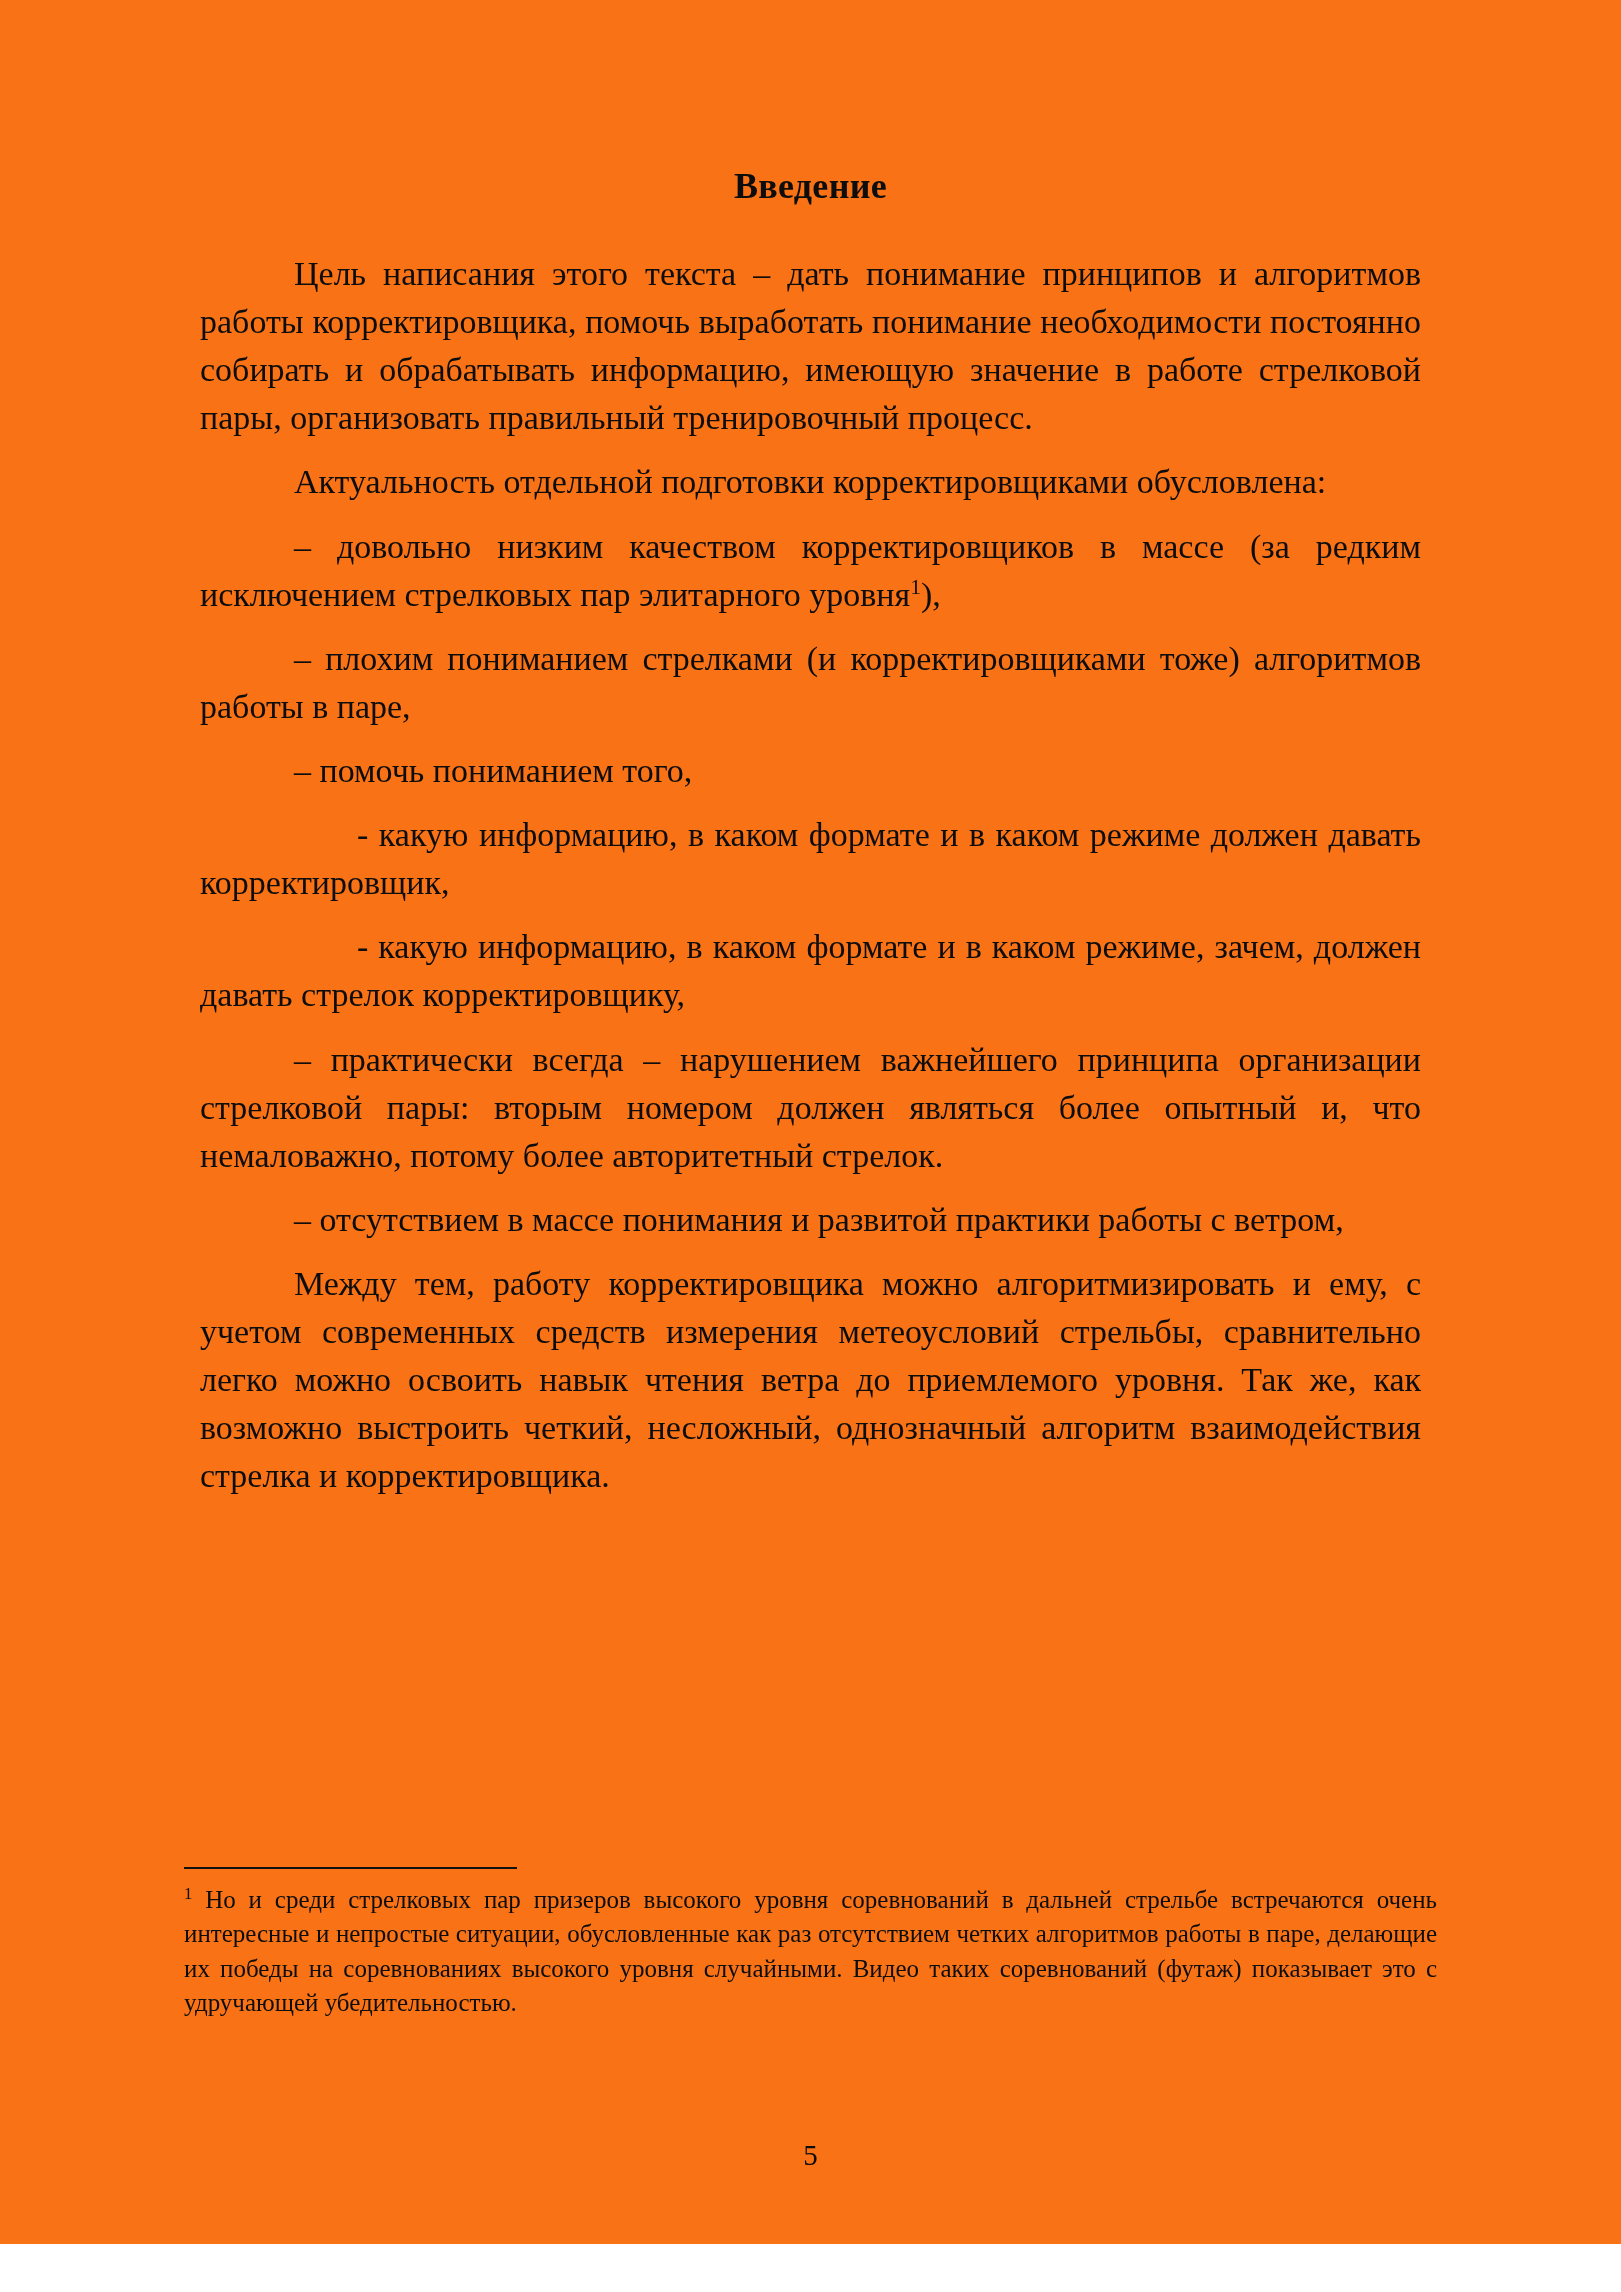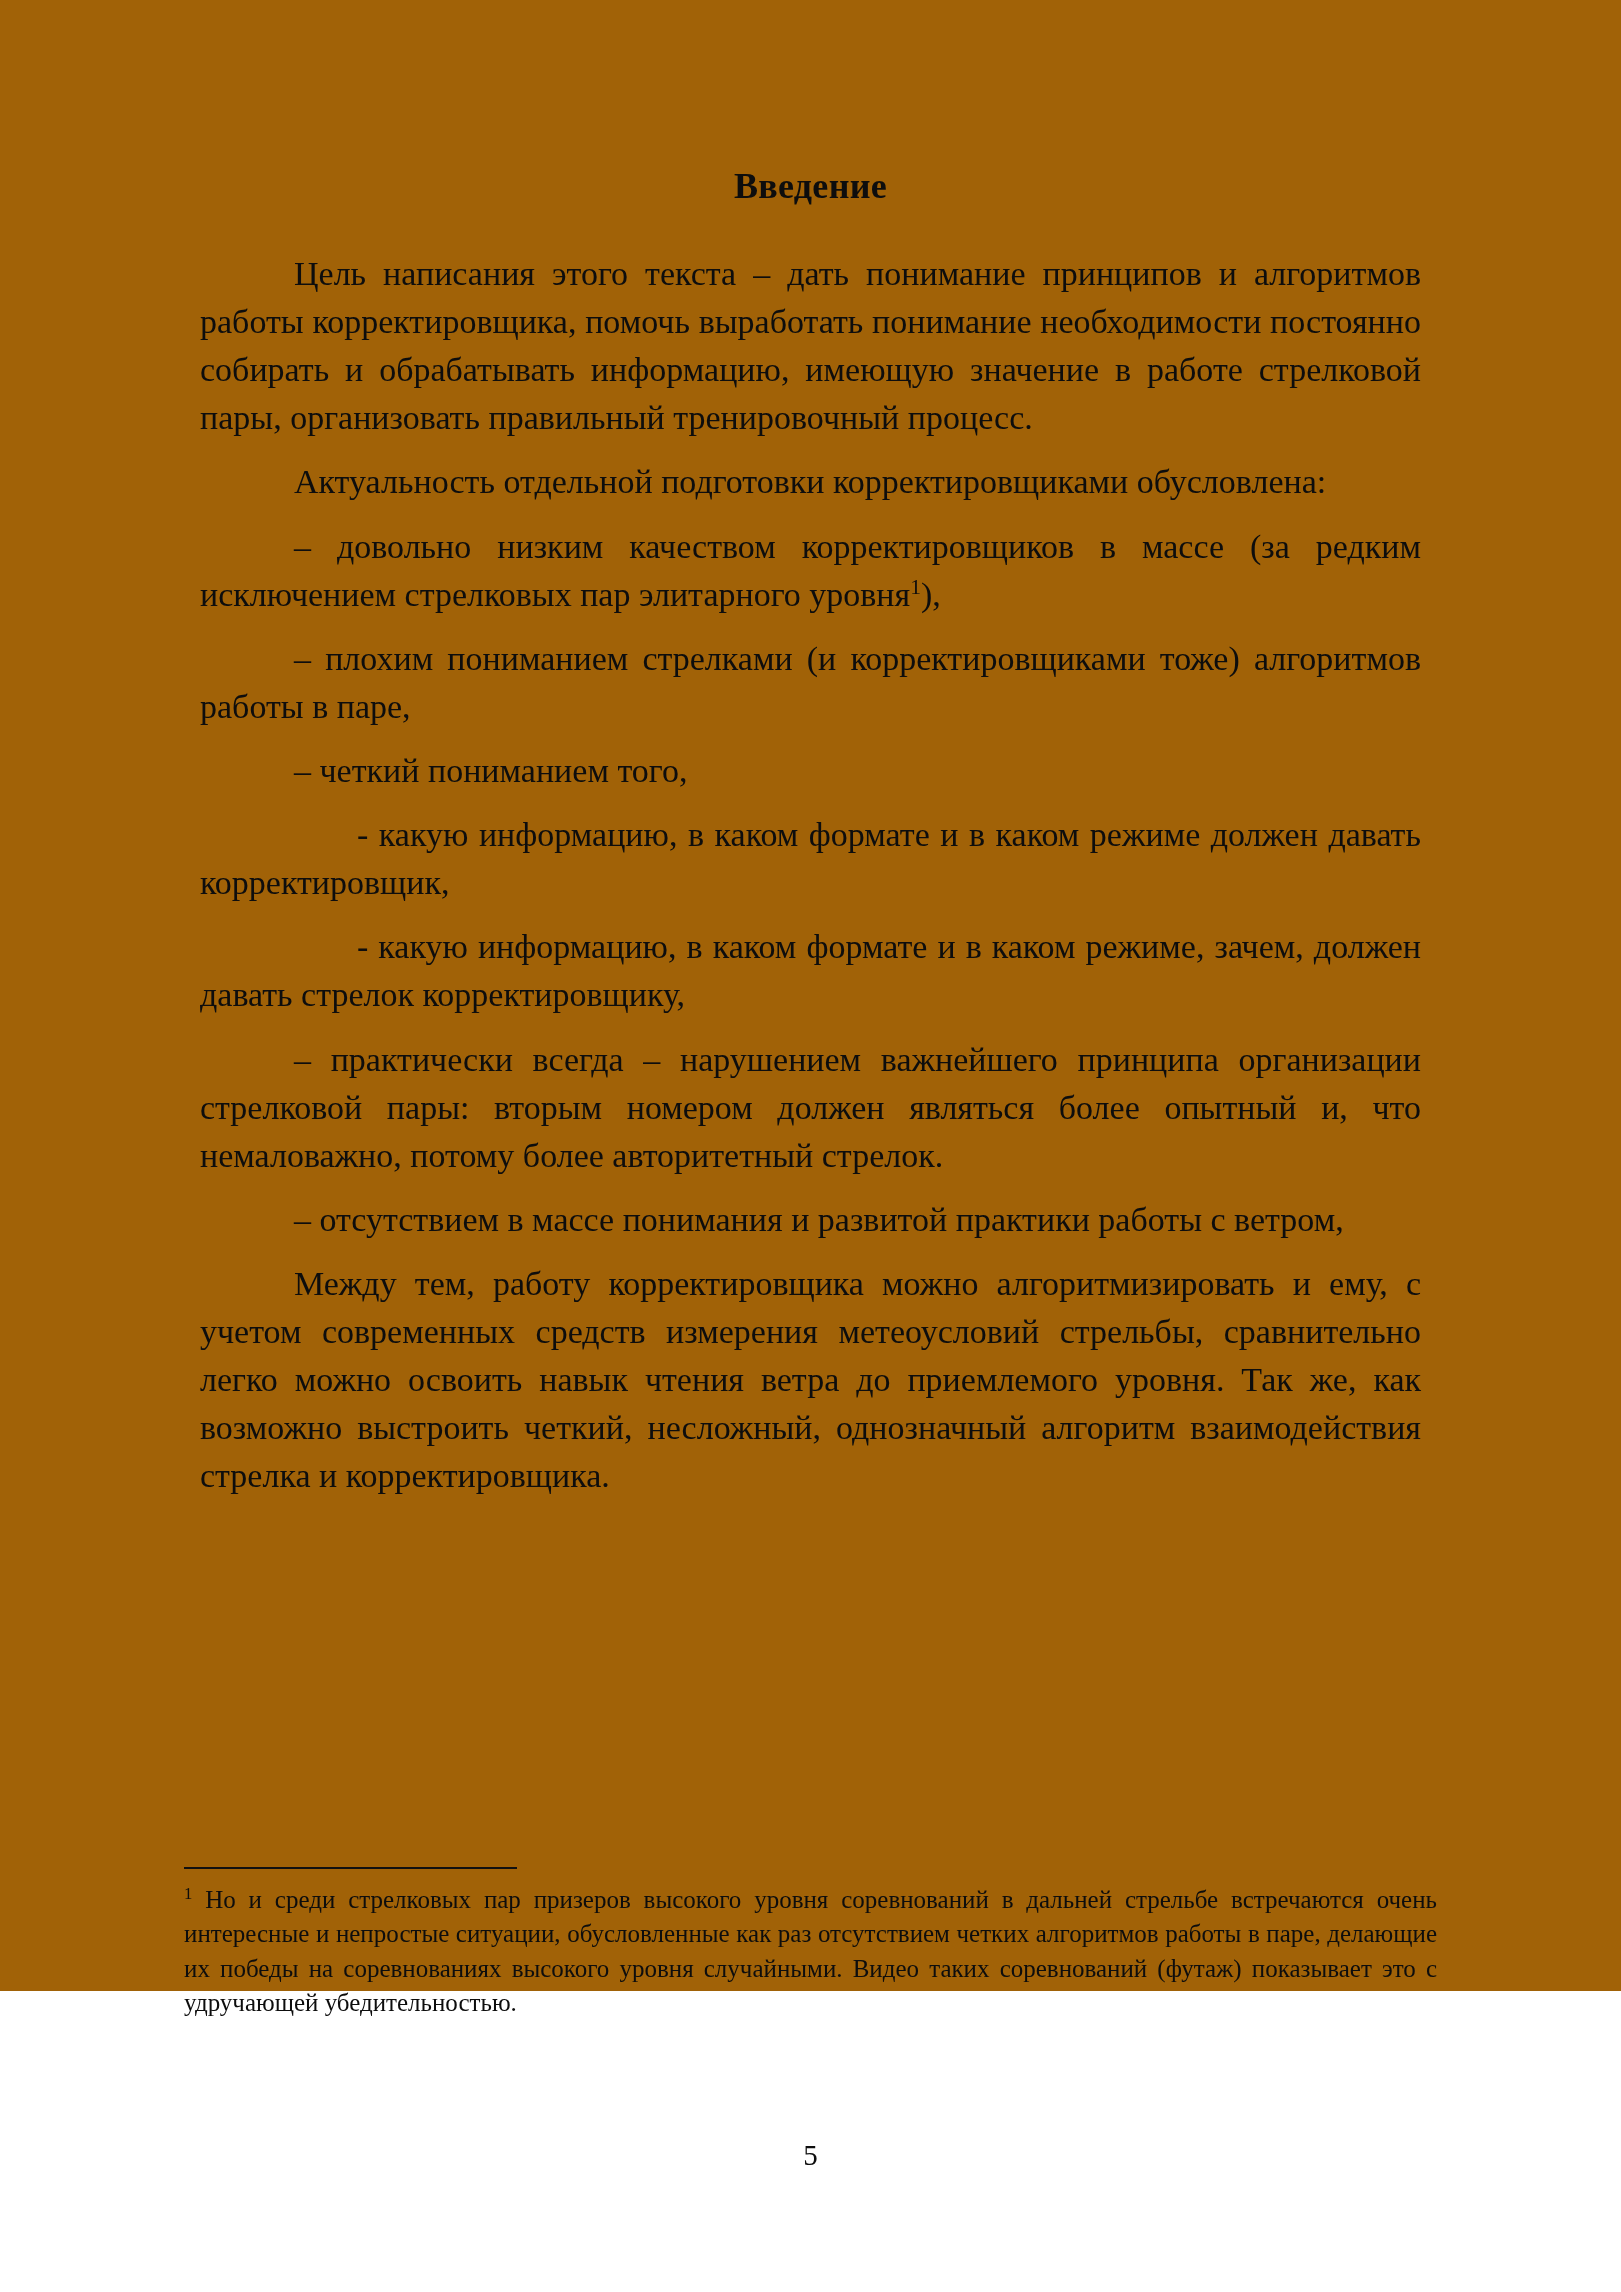--- a/index.html
+++ b/index.html
@@ -13,22 +13,22 @@
     font-family: "Liberation Serif", "DejaVu Serif", serif;
     color: #0d0d0d;
     position: relative;
     overflow: hidden;
   }
   .page {
     position: absolute;
     left: 0;
     top: 0;
     width: 1621px;
-    height: 1991px;
-    background: #a16207;
+    height: 2244px;
+    background: #f97316;
   }
   .content {
     position: absolute;
     left: 184px;
     top: 165px;
     width: 1253px;
   }
   .doc-title {
     text-align: center;
     font-weight: bold;
@@ -94,21 +94,21 @@
     <h1 class="doc-title">Введение</h1>
 
     <p class="body-par">Цель написания этого текста – дать понимание принципов и алгоритмов работы корректировщика, помочь выработать понимание необходимости постоянно собирать и обрабатывать информацию, имеющую значение в работе стрелковой пары, организовать правильный тренировочный процесс.</p>
 
     <p class="body-par">Актуальность отдельной подготовки корректировщиками обусловлена:</p>
 
     <p class="body-par"><span>– довольно низким качеством корректировщиков в массе (за редким исключением стрелковых пар элитарного уровня</span><sup class="fn-ref">1</sup><span>),</span></p>
 
     <p class="body-par">– плохим пониманием стрелками (и корректировщиками тоже) алгоритмов работы в паре,</p>
 
-    <p class="body-par">– четкий пониманием того,</p>
+    <p class="body-par">– помочь пониманием того,</p>
 
     <p class="body-par sub">- какую информацию, в каком формате и в каком режиме должен давать корректировщик,</p>
 
     <p class="body-par sub">- какую информацию, в каком формате и в каком режиме, зачем, должен давать стрелок корректировщику,</p>
 
     <p class="body-par">– практически всегда – нарушением важнейшего принципа организации стрелковой пары: вторым номером должен являться более опытный и, что немаловажно, потому более авторитетный стрелок.</p>
 
     <p class="body-par">– отсутствием в массе понимания и развитой практики работы с ветром,</p>
 
     <p class="body-par">Между тем, работу корректировщика можно алгоритмизировать и ему, с учетом современных средств измерения метеоусловий стрельбы, сравнительно легко можно освоить навык чтения ветра до приемлемого уровня. Так же, как возможно выстроить четкий, несложный, однозначный алгоритм взаимодействия стрелка и корректировщика.</p>

